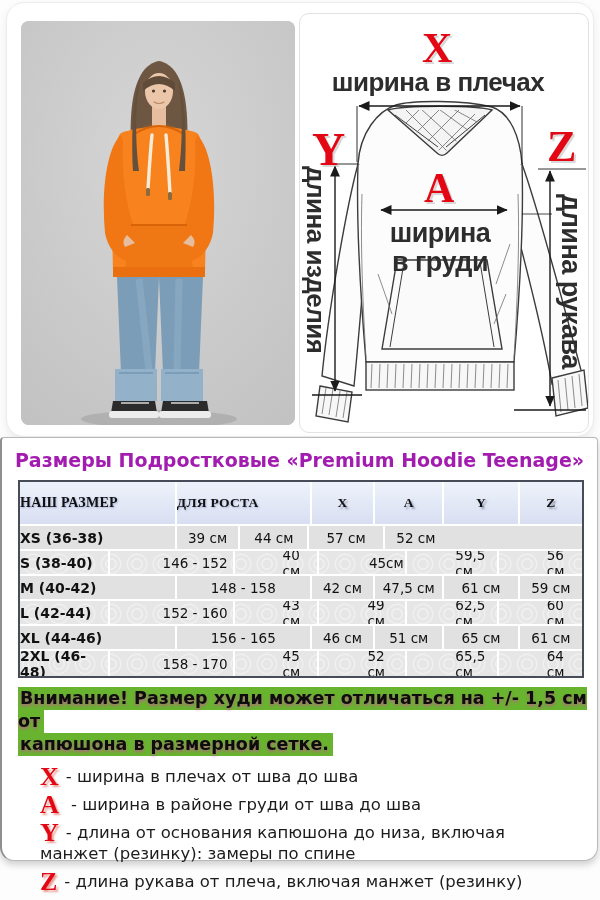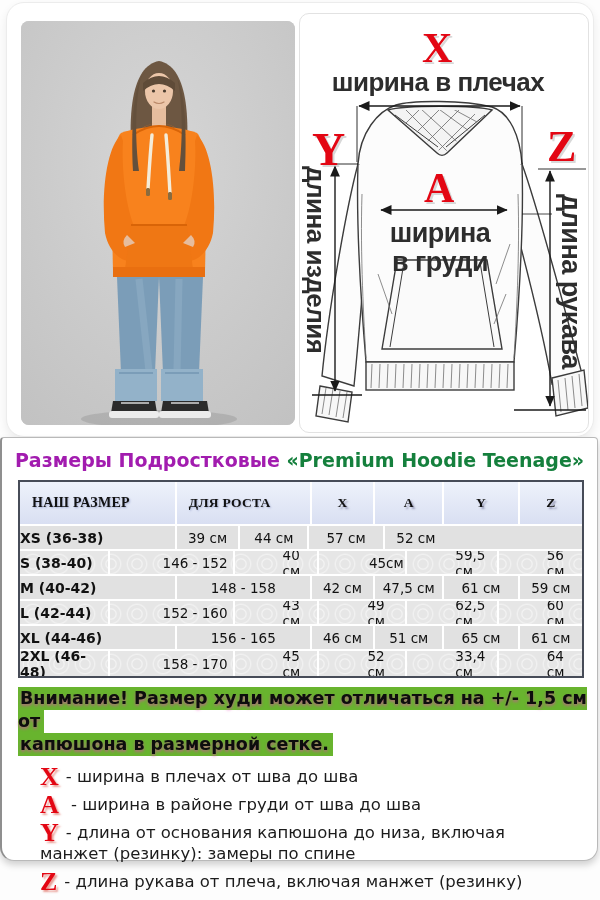--- a/index.html
+++ b/index.html
@@ -19,35 +19,35 @@
   .dg-red{font-family:"Liberation Serif","DejaVu Serif",serif;font-weight:bold;fill:#e30613;}
   .dg-red-sh{font-family:"Liberation Serif","DejaVu Serif",serif;font-weight:bold;fill:#b9b9b9;opacity:.55;}
   .dg-label{font-family:"Liberation Sans","DejaVu Sans",sans-serif;font-weight:bold;fill:#2d2d2d;letter-spacing:-.5px;}
 
   
   .bottom-card{position:absolute;left:0px;top:437px;width:598px;height:424px;background:#ffffff;
                border:1px solid #b9b9b9;border-left:2px solid #8f8f8f;border-radius:4px 4px 14px 14px;
                box-shadow:0 4px 7px rgba(0,0,0,.18);}
   .sec-title{margin-top:11px;text-align:center;font-size:19px;font-weight:bold;white-space:nowrap;}
   .sec-title .t-black{color:#a21caf;}
-  .sec-title .t-gray{color:#15803d;}
+  .sec-title .t-gray{color:#a21caf;}
 
   
   .size-table{margin:9px auto 0 16px;width:566px;border:2px solid #474c58;background:#fff;}
   .t-row{display:flex;width:100%;height:25px;}
   .t-row.t-head{height:44px;background:linear-gradient(#eef2fb,#d9dff2);}
   .t-cell{display:flex;align-items:center;justify-content:center;border-right:2px solid #ffffff;
           overflow:hidden;}
   .t-cell:last-child{border-right:none;}
   .t-row{border-bottom:2px solid #ffffff;}
   .t-row:last-child{border-bottom:none;}
   .c-size{width:27.9%;justify-content:flex-start;padding-left:0;}
   .c-height{width:24%;}
   .c-x{width:11.3%;} .c-a{width:12.3%;} .c-y{width:13.4%;} .c-z{width:11.1%;}
-  .t-head .c-size,.t-head .c-height{justify-content:flex-start;padding-left:12px;
+  .t-head .c-size,.t-head .c-height{justify-content:flex-start;padding-left:0;
       font-family:"Liberation Serif","DejaVu Serif",serif;font-weight:bold;font-size:17.5px;color:#0c0c14;
       text-shadow:1px 1px 2px #aab3d6;letter-spacing:.3px;}
   .t-head .red-col{font-family:"Liberation Serif","DejaVu Serif",serif;font-weight:bold;font-size:30px;
       color:#e60b12;text-shadow:2px 2px 2px rgba(90,90,130,.55);}
   .row-plain{background-color:#e1e1e1;}
   .row-pattern{background-color:#e6e6e6;
       background-image:radial-gradient(circle at 13px 13px,rgba(255,255,255,0) 4px,rgba(255,255,255,.55) 5px,
         rgba(255,255,255,0) 6.5px,rgba(255,255,255,0) 8.5px,rgba(255,255,255,.45) 9.5px,rgba(255,255,255,0) 11px);
       background-size:26px 26px;gap:48px;}
   .t-row .t-cell{background:transparent;font-size:13.5px;color:#111;}
@@ -258,21 +258,21 @@
         <div class="t-cell c-x">46 см</div>
         <div class="t-cell c-a">51 см</div>
         <div class="t-cell c-y">65 см</div>
         <div class="t-cell c-z">61 см</div>
       </div>
       <div class="t-row row-pattern">
         <div class="t-cell c-size">2XL (46-48)</div>
         <div class="t-cell c-height">158 - 170</div>
         <div class="t-cell c-x">45 см</div>
         <div class="t-cell c-a">52 см</div>
-        <div class="t-cell c-y">33,4 см</div>
+        <div class="t-cell c-y">65,5 см</div>
         <div class="t-cell c-z">64 см</div>
       </div>
     </div>
 
     <div class="warning">
       <div><span class="hl">Внимание! Размер худи может отличаться на +/- 1,5 см от</span></div>
       <div><span class="hl">капюшона в размерной сетке.</span></div>
     </div>
 
     <div class="legend">

